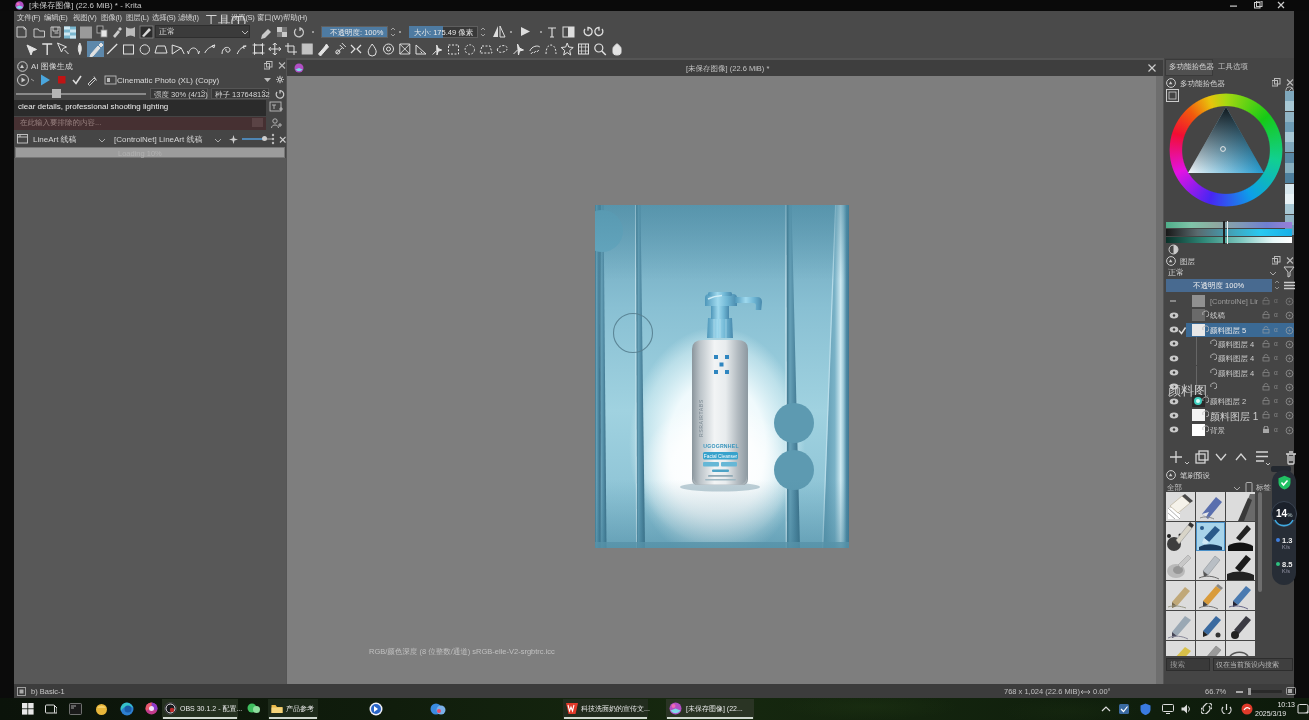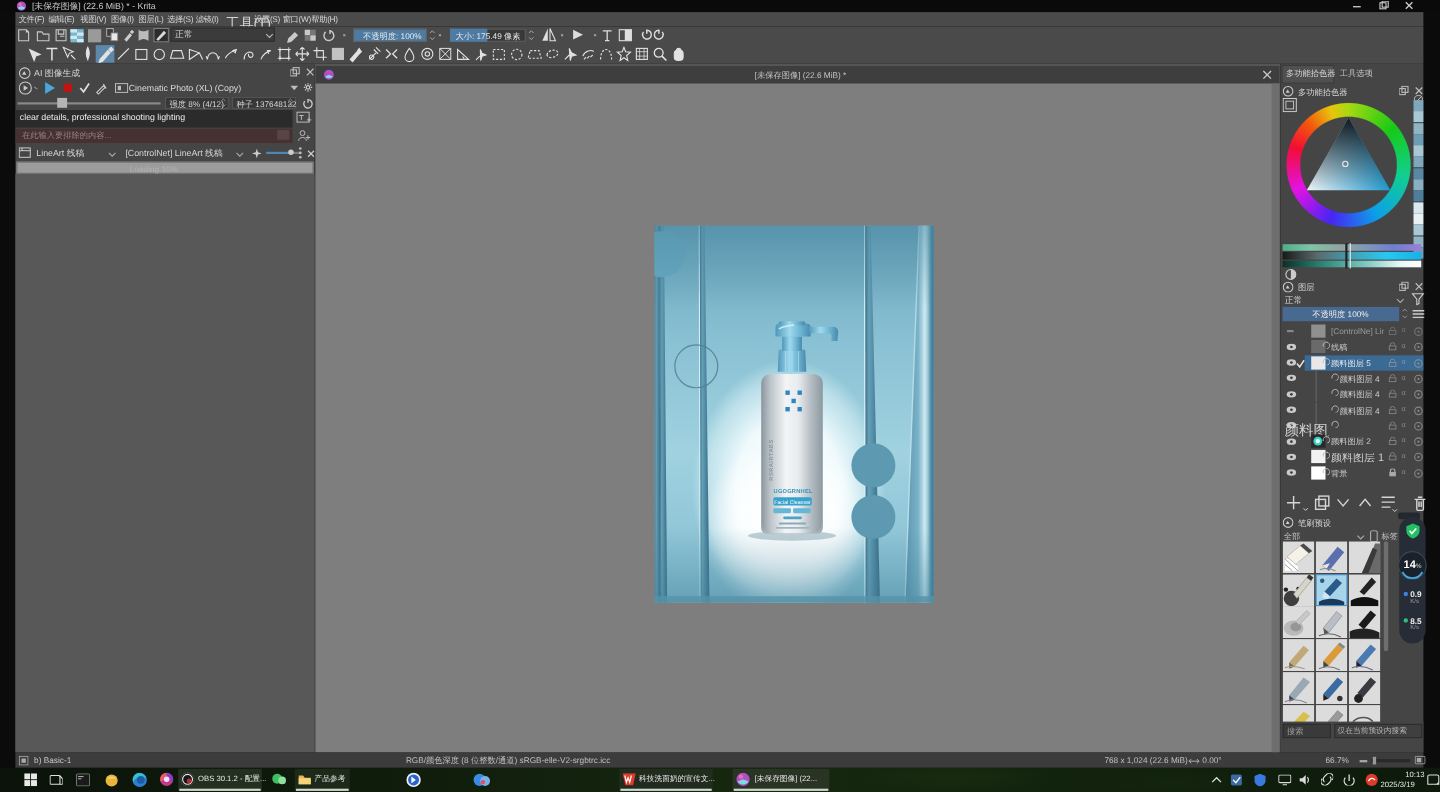--- a/index.html
+++ b/index.html
@@ -239,21 +239,21 @@
       <g stroke="#ccc" stroke-width="1.1">
         <path d="M0 -3.8 v1.2 M0 3.8 v-1.2 M-3.8 0 h1.2 M3.8 0 h-1.2 M-2.7 -2.7 l0.9 0.9 M2.7 2.7 l-0.9 -0.9 M-2.7 2.7 l0.9 -0.9 M2.7 -2.7 l-0.9 0.9"></path>
       </g>
     </g>
 </svg>
 <div class="a tx" style="left:117px;top:77px;font-size:8px;color:#dcdcdc">Cinematic Photo (XL) (Copy)</div>
 
 <div class="a" style="left:16px;top:93px;width:130px;height:1.5px;background:#8a8a8a"></div>
 <div class="a" style="left:52px;top:89px;width:9px;height:9px;background:#b5b5b5"></div>
 <div class="a" style="left:150px;top:88px;width:58px;height:11px;background:#373737;border:1px solid #555"></div>
-<div class="a tx" style="left:154px;top:91px;font-size:7.5px">强度 8% (4/12)</div>
+<div class="a tx" style="left:154px;top:91px;font-size:7.5px">强度 30% (4/12)</div>
 <svg class="a" style="left:199px;top:89px" width="8" height="9">
     <path d="M2 3 l2-2 2 2 M2 6 l2 2 2-2" stroke="#999" stroke-width="0.8" fill="none"></path>
   </svg>
 <div class="a" style="left:211px;top:88px;width:58px;height:11px;background:#373737;border:1px solid #555"></div>
 <div class="a tx" style="left:215px;top:91px;font-size:7.5px">种子 137648132</div>
 <svg class="a" style="left:260px;top:89px" width="8" height="9">
     <path d="M2 3 l2-2 2 2 M2 6 l2 2 2-2" stroke="#999" stroke-width="0.8" fill="none"></path>
   </svg>
 <svg class="a" style="left:274px;top:88px" width="12" height="12">
     <path d="M3 4 a3.8 3.8 0 1 0 3-1.4 l0 2.8" fill="none" stroke="#ccc" stroke-width="1.2"></path>
@@ -836,33 +836,33 @@
 <svg class="a" style="left:1277px;top:475px" width="15" height="16">
     <path d="M7.5 0.8 L13.5 3.3 v4.2 c0 3.4-2.5 6-6 7 c-3.5-1-6-3.6-6-7 V3.3z" fill="#21c063"></path>
     <path d="M4.5 7.5 l2 2.5 4-4.6" stroke="#fff" stroke-width="1.5" fill="none"></path>
   </svg>
 <div class="a" style="left:1271px;top:501px;width:26px;height:26px;border-radius:50%;background:#1b212b;border:1.5px solid #3a4452"></div>
 <div class="a tx" style="left:1276px;top:509px;font-size:10px;font-weight:bold;color:#fff">14<span style="font-size:6px;color:#9aa">%</span></div>
 <svg class="a" style="left:1273px;top:519px" width="22" height="8">
     <path d="M2 1 a10 10 0 0 0 18 0" fill="none" stroke="#3fa9e0" stroke-width="1.6"></path>
   </svg>
 <div class="a" style="left:1276px;top:538px;width:4px;height:4px;border-radius:50%;background:#3f7fe0"></div>
-<div class="a tx" style="left:1282px;top:537px;font-size:7.5px;font-weight:bold;color:#eee">0.9</div>
+<div class="a tx" style="left:1282px;top:537px;font-size:7.5px;font-weight:bold;color:#eee">1.3</div>
 <div class="a tx" style="left:1282px;top:545px;font-size:5.5px;color:#99a">K/s</div>
 <div class="a" style="left:1276px;top:562px;width:4px;height:4px;border-radius:50%;background:#2fbf7f"></div>
 <div class="a tx" style="left:1282px;top:561px;font-size:7.5px;font-weight:bold;color:#eee">8.5</div>
 <div class="a tx" style="left:1282px;top:569px;font-size:5.5px;color:#99a">K/s</div>
 
 <div class="a" style="left:14px;top:684px;width:1280px;height:14px;background:#3c3c3c"></div>
 <svg class="a" style="left:17px;top:687px" width="9" height="9">
     <rect x="0.5" y="0.5" width="8" height="8" fill="none" stroke="#aaa" stroke-width="0.9"></rect>
     <path d="M2.5 2.5 h4 v4 h-4z" fill="#aaa"></path>
   </svg>
 <div class="a tx" style="left:31px;top:688px;font-size:7.5px;color:#c8c8c8">b) Basic-1</div>
-<div class="a tx" style="left:369px;top:688px;font-size:7.5px;color:#c0c0c0">RGB/颜色深度 (8 位整数/通道)  sRGB-elle-V2-srgbtrc.icc</div>
+<div class="a tx" style="left:369px;top:648px;font-size:7.5px;color:#c0c0c0">RGB/颜色深度 (8 位整数/通道)  sRGB-elle-V2-srgbtrc.icc</div>
 <div class="a tx" style="left:1004px;top:688px;font-size:7.5px;color:#c0c0c0">768 x 1,024 (22.6 MiB)</div>
 <svg class="a" style="left:1080px;top:688px" width="11" height="8">
     <path d="M1 4 h9 M1 4 l2-2 M1 4 l2 2 M10 4 l-2-2 M10 4 l-2 2" stroke="#bbb" stroke-width="0.8" fill="none"></path>
   </svg>
 <div class="a tx" style="left:1093px;top:688px;font-size:7.5px;color:#c0c0c0">0.00°</div>
 <div class="a tx" style="left:1205px;top:688px;font-size:7.5px;color:#c0c0c0">66.7%</div>
 <div class="a" style="left:1236px;top:691px;width:7px;height:1.5px;background:#aaa"></div>
 <div class="a" style="left:1247px;top:690px;width:35px;height:3px;background:#2a2a2a;border-radius:1px"></div>
 <div class="a" style="left:1248px;top:688px;width:3px;height:7px;background:#999"></div>
 <svg class="a" style="left:1286px;top:687px" width="10" height="8">

